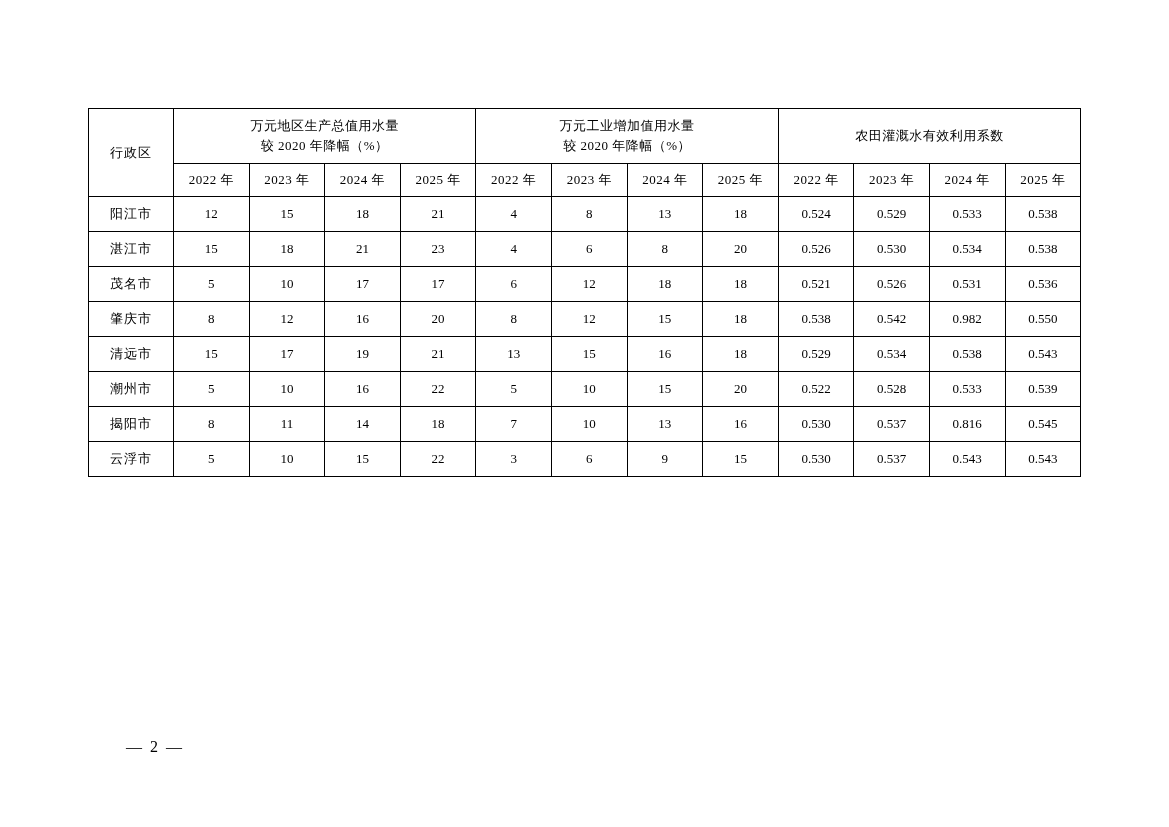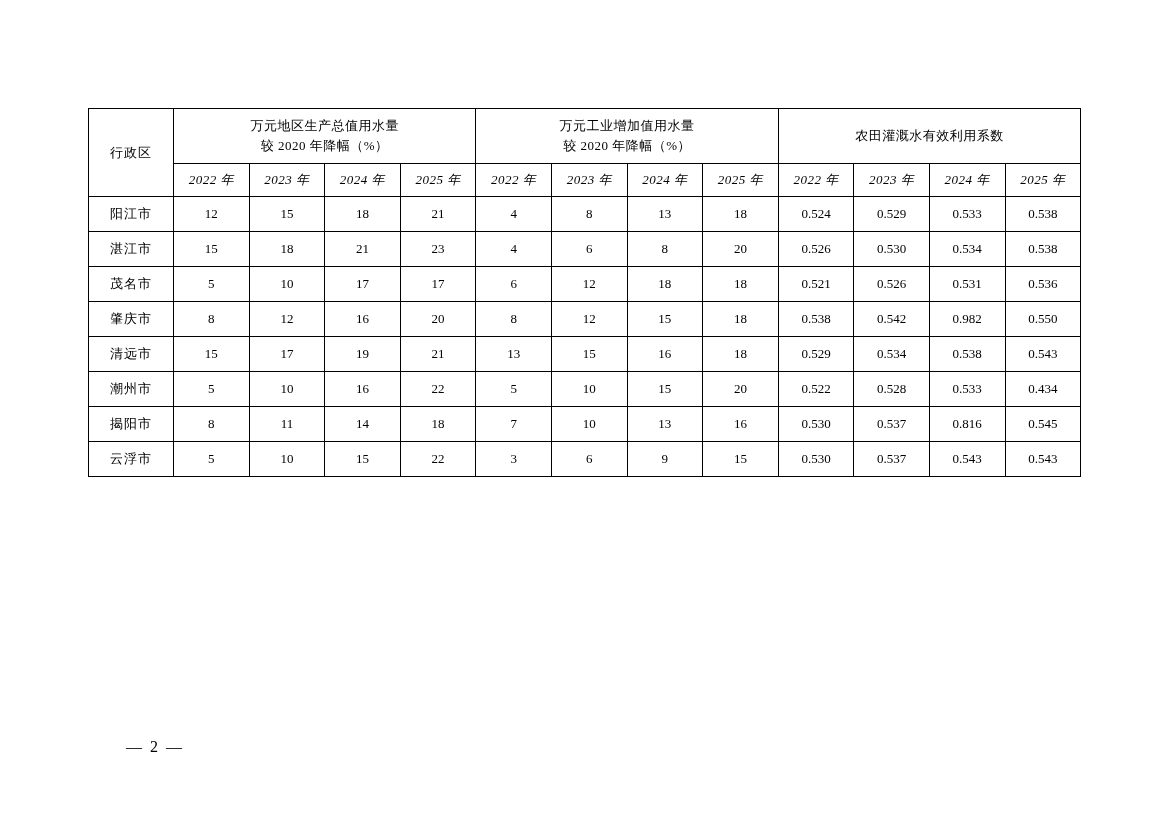--- a/index.html
+++ b/index.html
@@ -57,21 +57,20 @@
   }
   .hdr-region {
     font-size: 13px;
     letter-spacing: 1px;
     font-family: Liberation Serif, serif;
   }
   .hdr-year {
     height: 32px;
     font-size: 13px;
     letter-spacing: 0.5px;
-    font-style: italic;
   }
   tbody td {
     height: 34px;
   }
   td.region-cell {
     letter-spacing: 1px;
   }
   .page-number {
     position: absolute;
     left: 126px;
@@ -215,21 +214,21 @@
           <td>10</td>
           <td>16</td>
           <td>22</td>
           <td>5</td>
           <td>10</td>
           <td>15</td>
           <td>20</td>
           <td>0.522</td>
           <td>0.528</td>
           <td>0.533</td>
-          <td>0.434</td>
+          <td>0.539</td>
         </tr>
         <tr>
           <td class="region-cell">揭阳市</td>
           <td>8</td>
           <td>11</td>
           <td>14</td>
           <td>18</td>
           <td>7</td>
           <td>10</td>
           <td>13</td>

